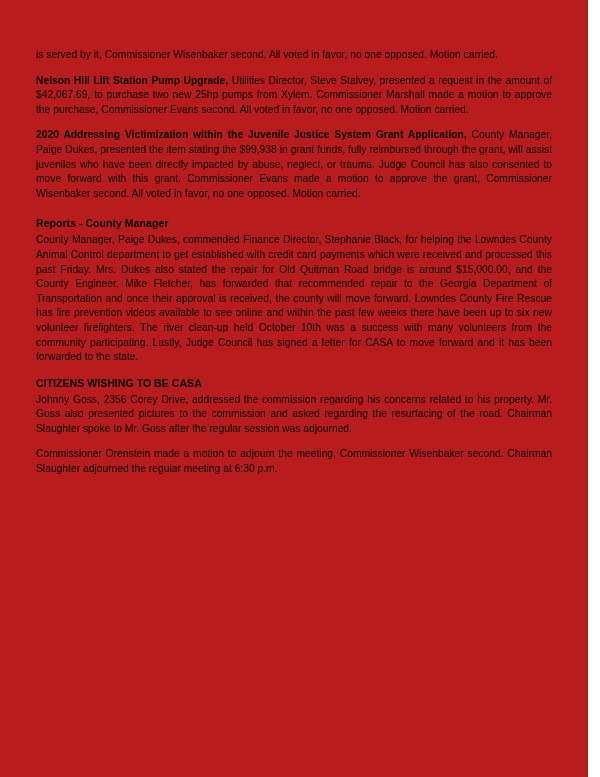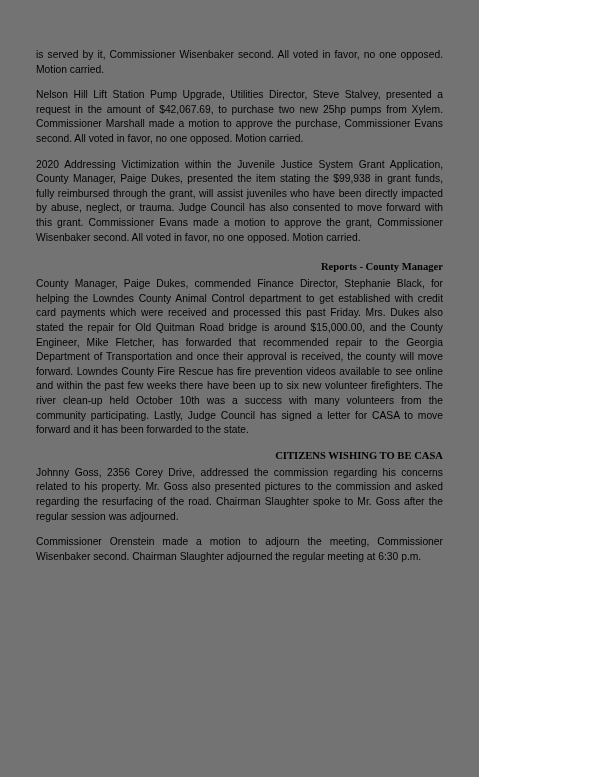--- a/index.html
+++ b/index.html
@@ -9,49 +9,48 @@
   }
   body {
     width: 600px;
     height: 777px;
     font-family: "Liberation Sans", sans-serif;
     color: #000000;
     -webkit-font-smoothing: antialiased;
   }
   .page {
     position: relative;
-    width: 479px;
+    width: 588px;
     height: 777px;
     box-sizing: border-box;
     padding: 48px 36px 8px 36px;
-    background: #737373;
+    background: #b91c1c;
     overflow: hidden;
   }
   .doc-body {
     font-size: 10.3px;
     line-height: 1.42;
     text-align: justify;
   }
   p.para {
     margin: 0 0 11px 0;
     text-align: justify;
   }
   p.para:last-child {
     margin-bottom: 0;
   }
   .lead {
-    font-weight: normal;
+    font-weight: bold;
   }
   h2.section-heading {
     font-size: 10.6px;
     font-weight: bold;
     margin: 0 0 2px 0;
-    text-align: right;
+    text-align: left;
     line-height: 1.4;
-    font-family: Liberation Serif, serif;
   }
   .section {
     margin-bottom: 11px;
   }
   .section:last-child {
     margin-bottom: 0;
   }
   .block-gap {
     height: 4px;
   }

